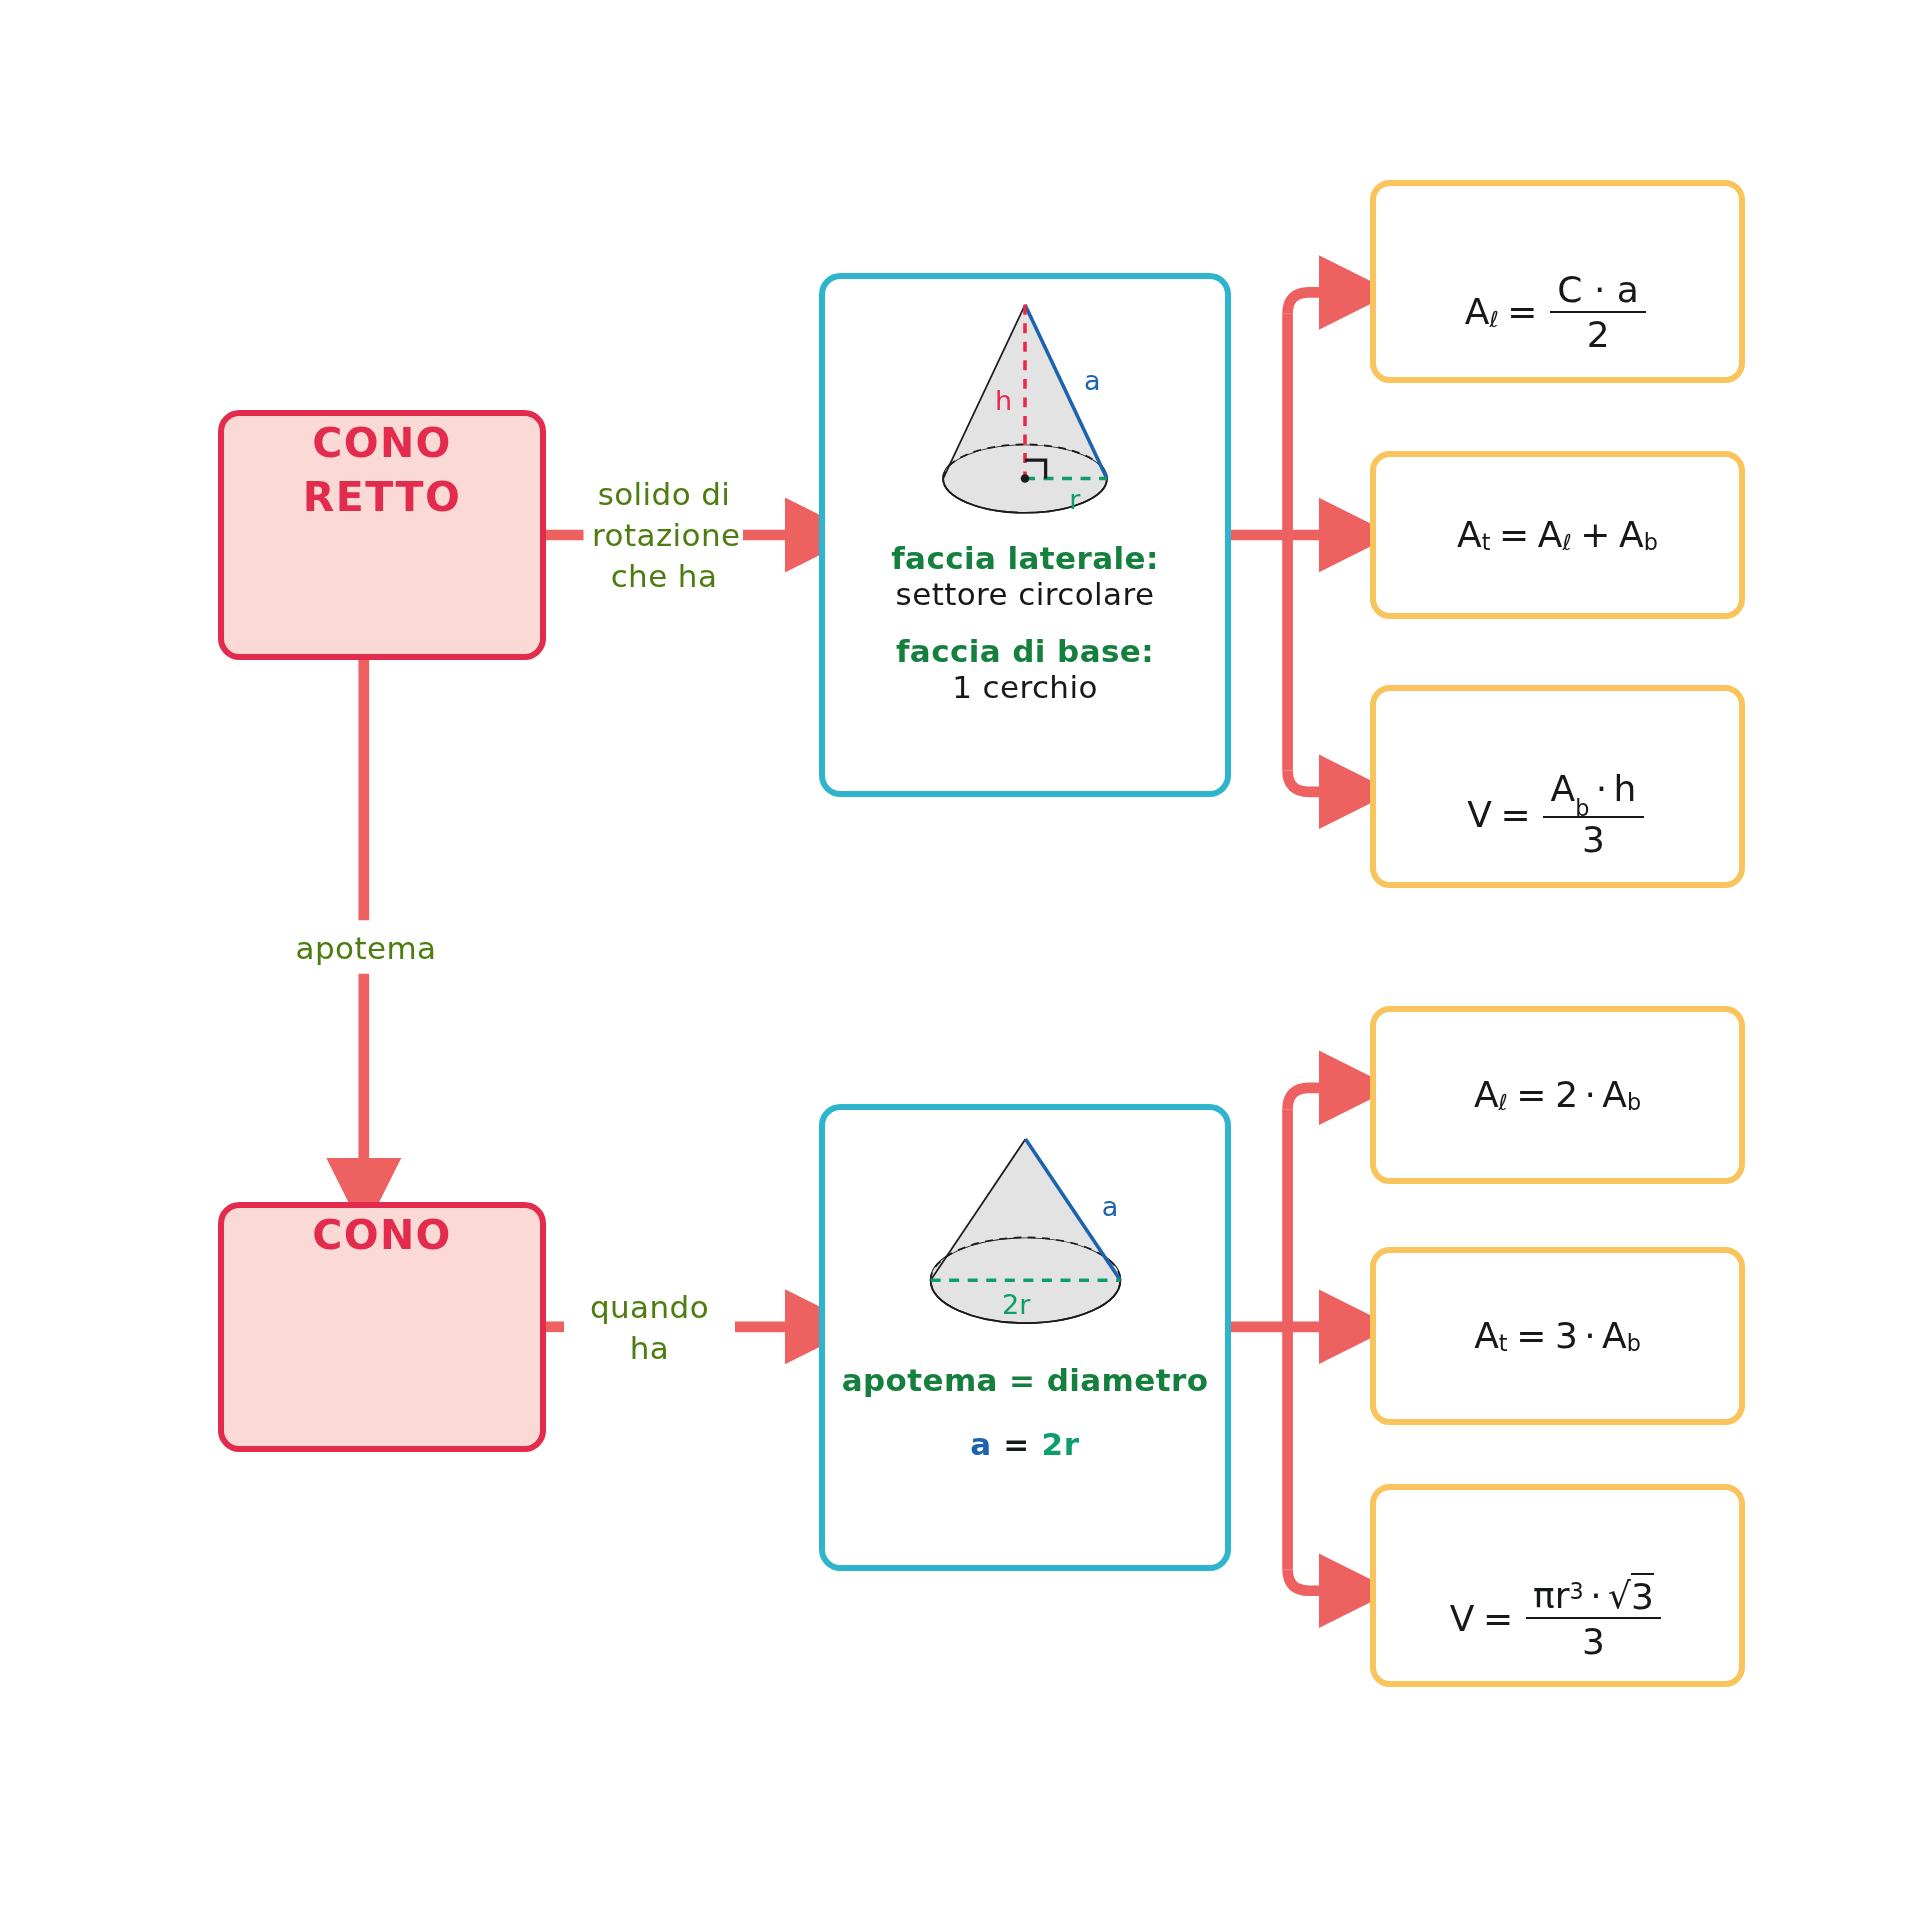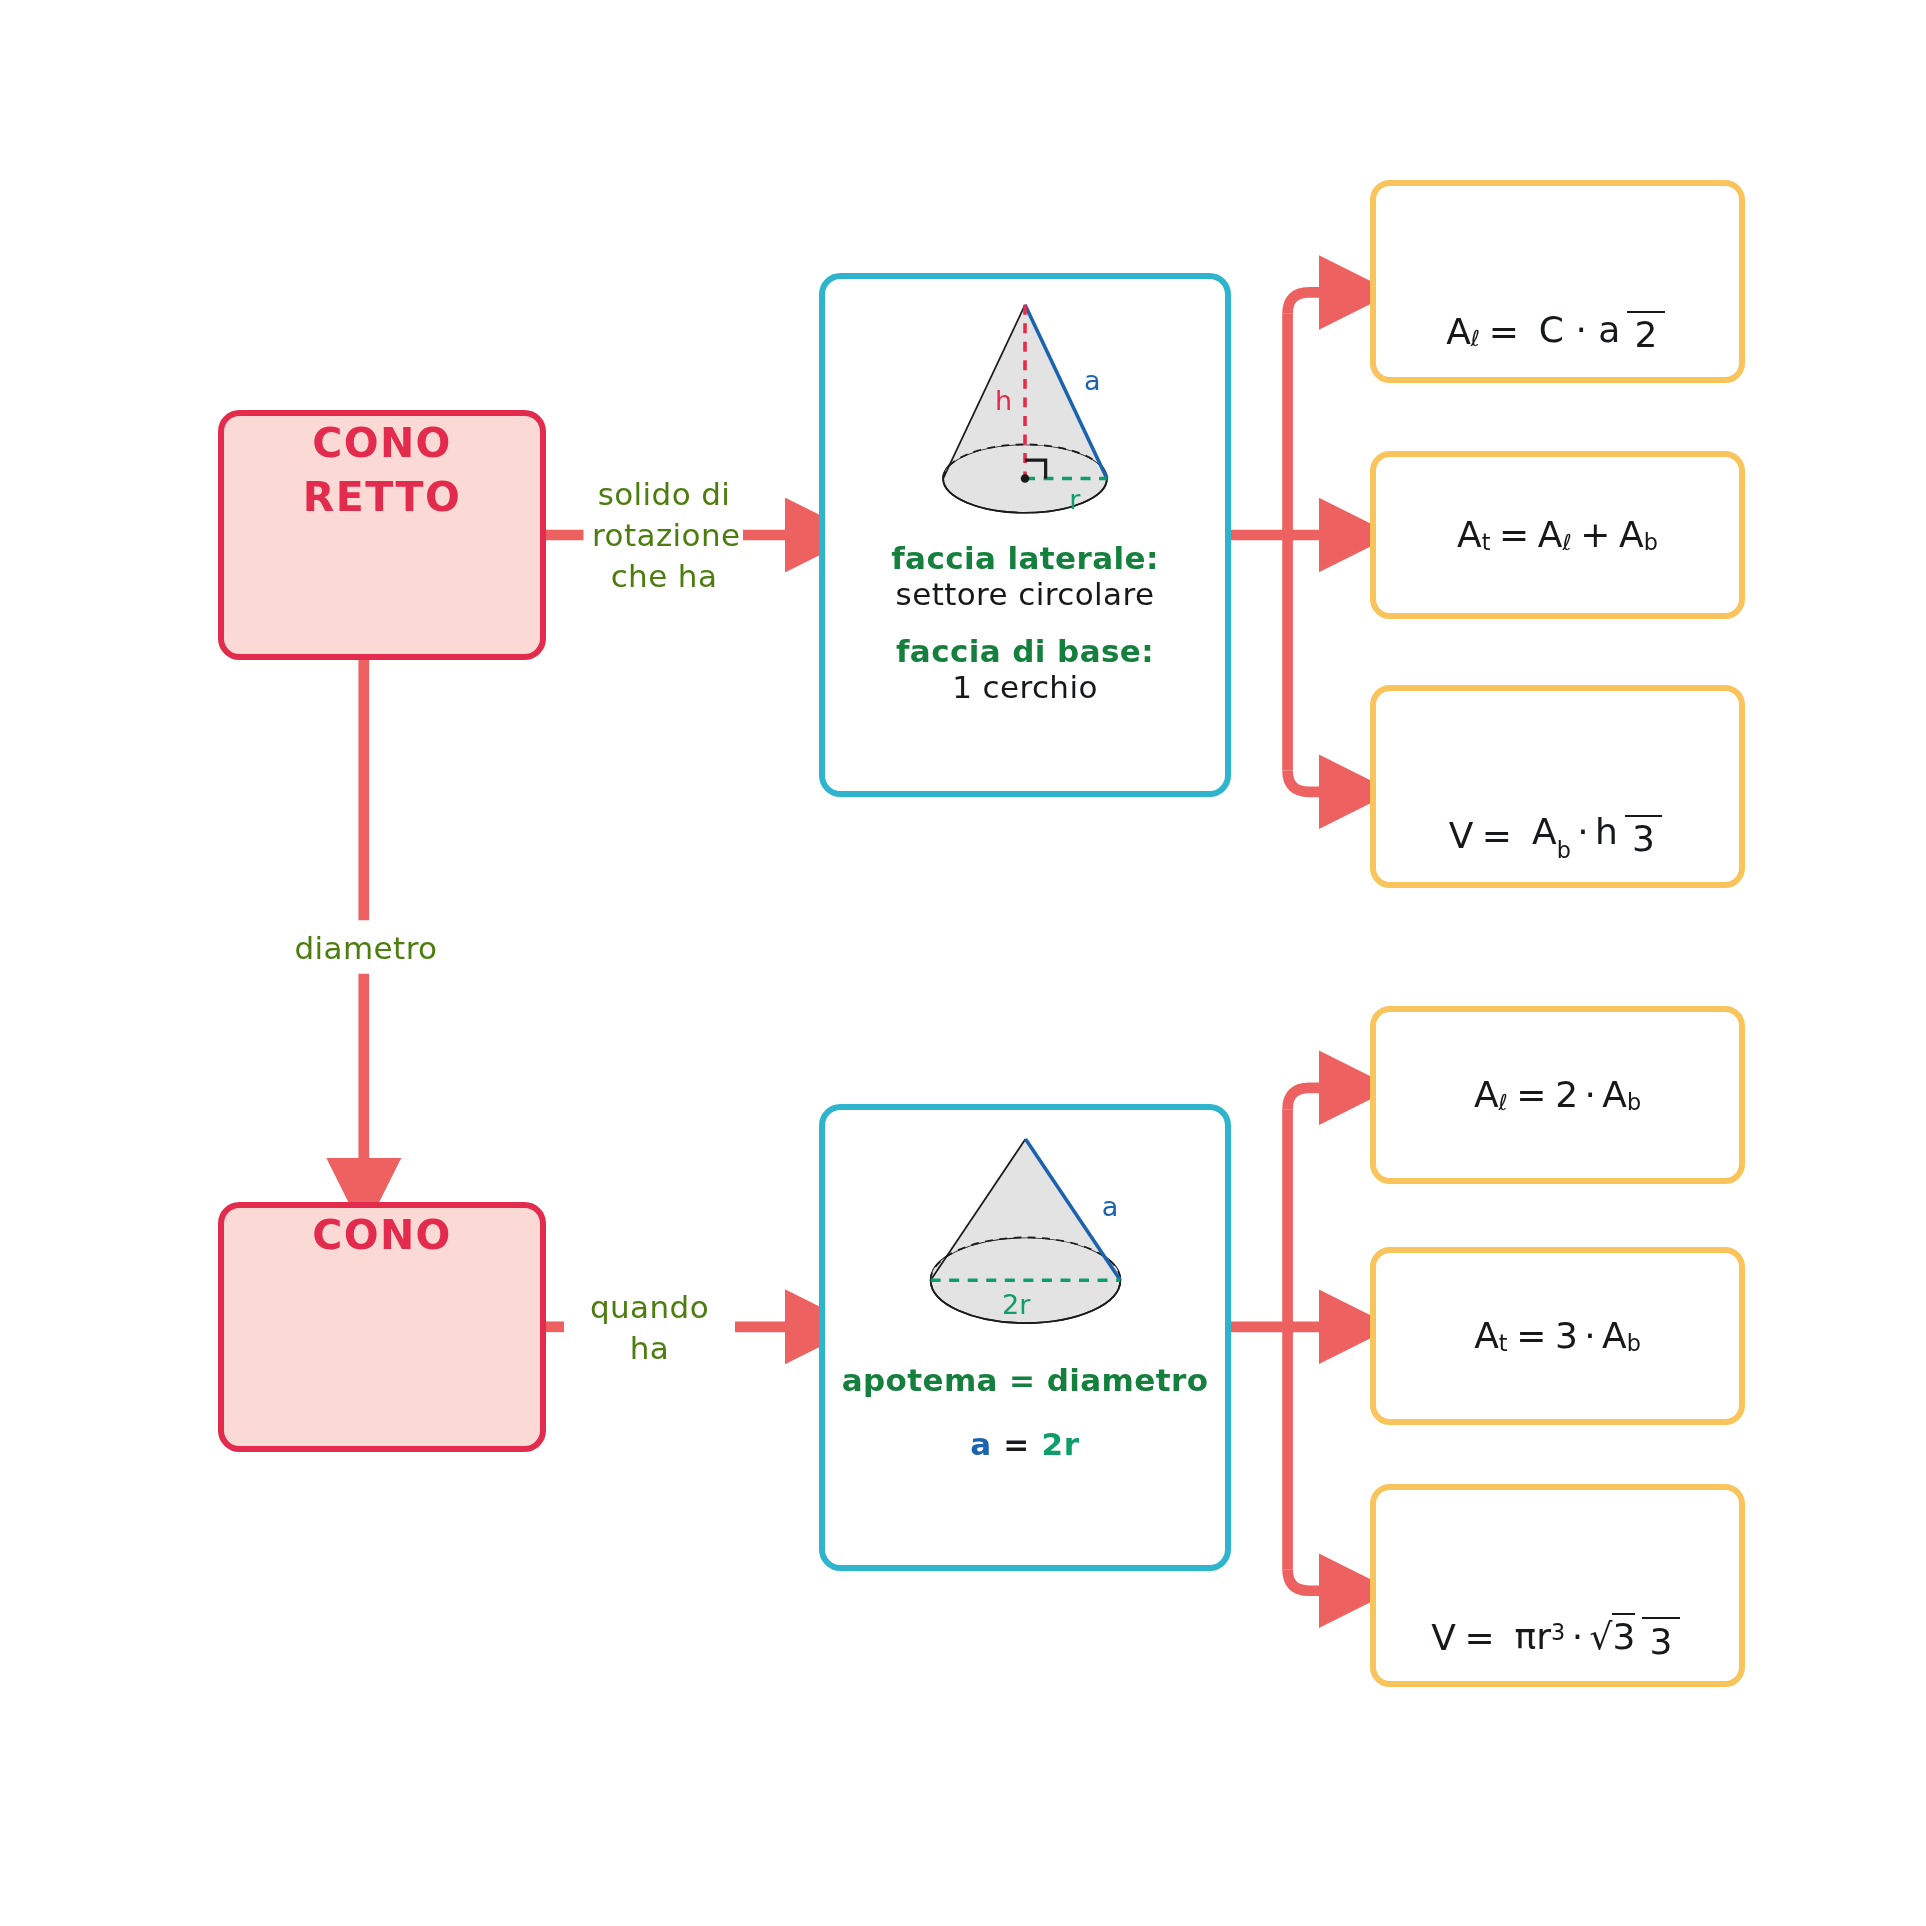--- a/index.html
+++ b/index.html
@@ -91,20 +91,21 @@
     display: flex;
     align-items: center;
     justify-content: center;
     white-space: nowrap;
     line-height: 1;
   }
   .sub { font-size: 0.62em; vertical-align: sub; position: relative; top: .30em; }
   .sup { font-size: 0.62em; position: relative; top: -.42em; }
   .frac {
     display: inline-flex;
+    flex-direction: column;
     align-items: center;
     vertical-align: middle;
     margin: 0 4.3px;
   }
   .frac .num { padding: 0 7.1px 2.9px 7.1px; }
   .frac .den { padding: 4.3px 7.1px 0 7.1px; border-top: 2.1px solid #16181A; width: 100%; text-align: center; }
   .op { margin: 0 8.6px; }
   .opn { margin: 0 6.4px; }
   .sqrt { display: inline-block; }
   .sqrt .rad { border-top: 2.1px solid #16181A; padding-top: 0.7px; }
@@ -172,21 +173,21 @@
 
   <div class="concept-box abs" style="left:218px; top:410px; width:328px; height:250px;">
     <div class="concept-line">CONO</div>
     <div class="concept-line">RETTO</div>
   </div>
 
   <div class="edge-label abs onwhite" style="left:585px; top:471px; width:158px;">solido di
 rotazione
 che ha</div>
 
-  <div class="edge-label abs onwhite" style="left:284px; top:925px; width:164px;">diametro</div>
+  <div class="edge-label abs onwhite" style="left:284px; top:925px; width:164px;">apotema</div>
 
   <div class="shape-box abs" style="left:819px; top:273px; width:412px; height:524px; padding-top:13px;">
 
     <svg width="300" height="235" viewBox="0 0 420 330">
 
       <path d="M210,18 L95,262 A115,48 0 0 0 325,262 Z" fill="#E3E3E3" stroke="none"></path>
 
       <ellipse cx="210" cy="262" rx="115" ry="48" fill="#E3E3E3" stroke="#1A1A1A" stroke-width="2.4"></ellipse>
 
       <path d="M210,18 L95,262 A115,48 0 0 1 325,262 Z" fill="#E3E3E3" stroke="none"></path>

